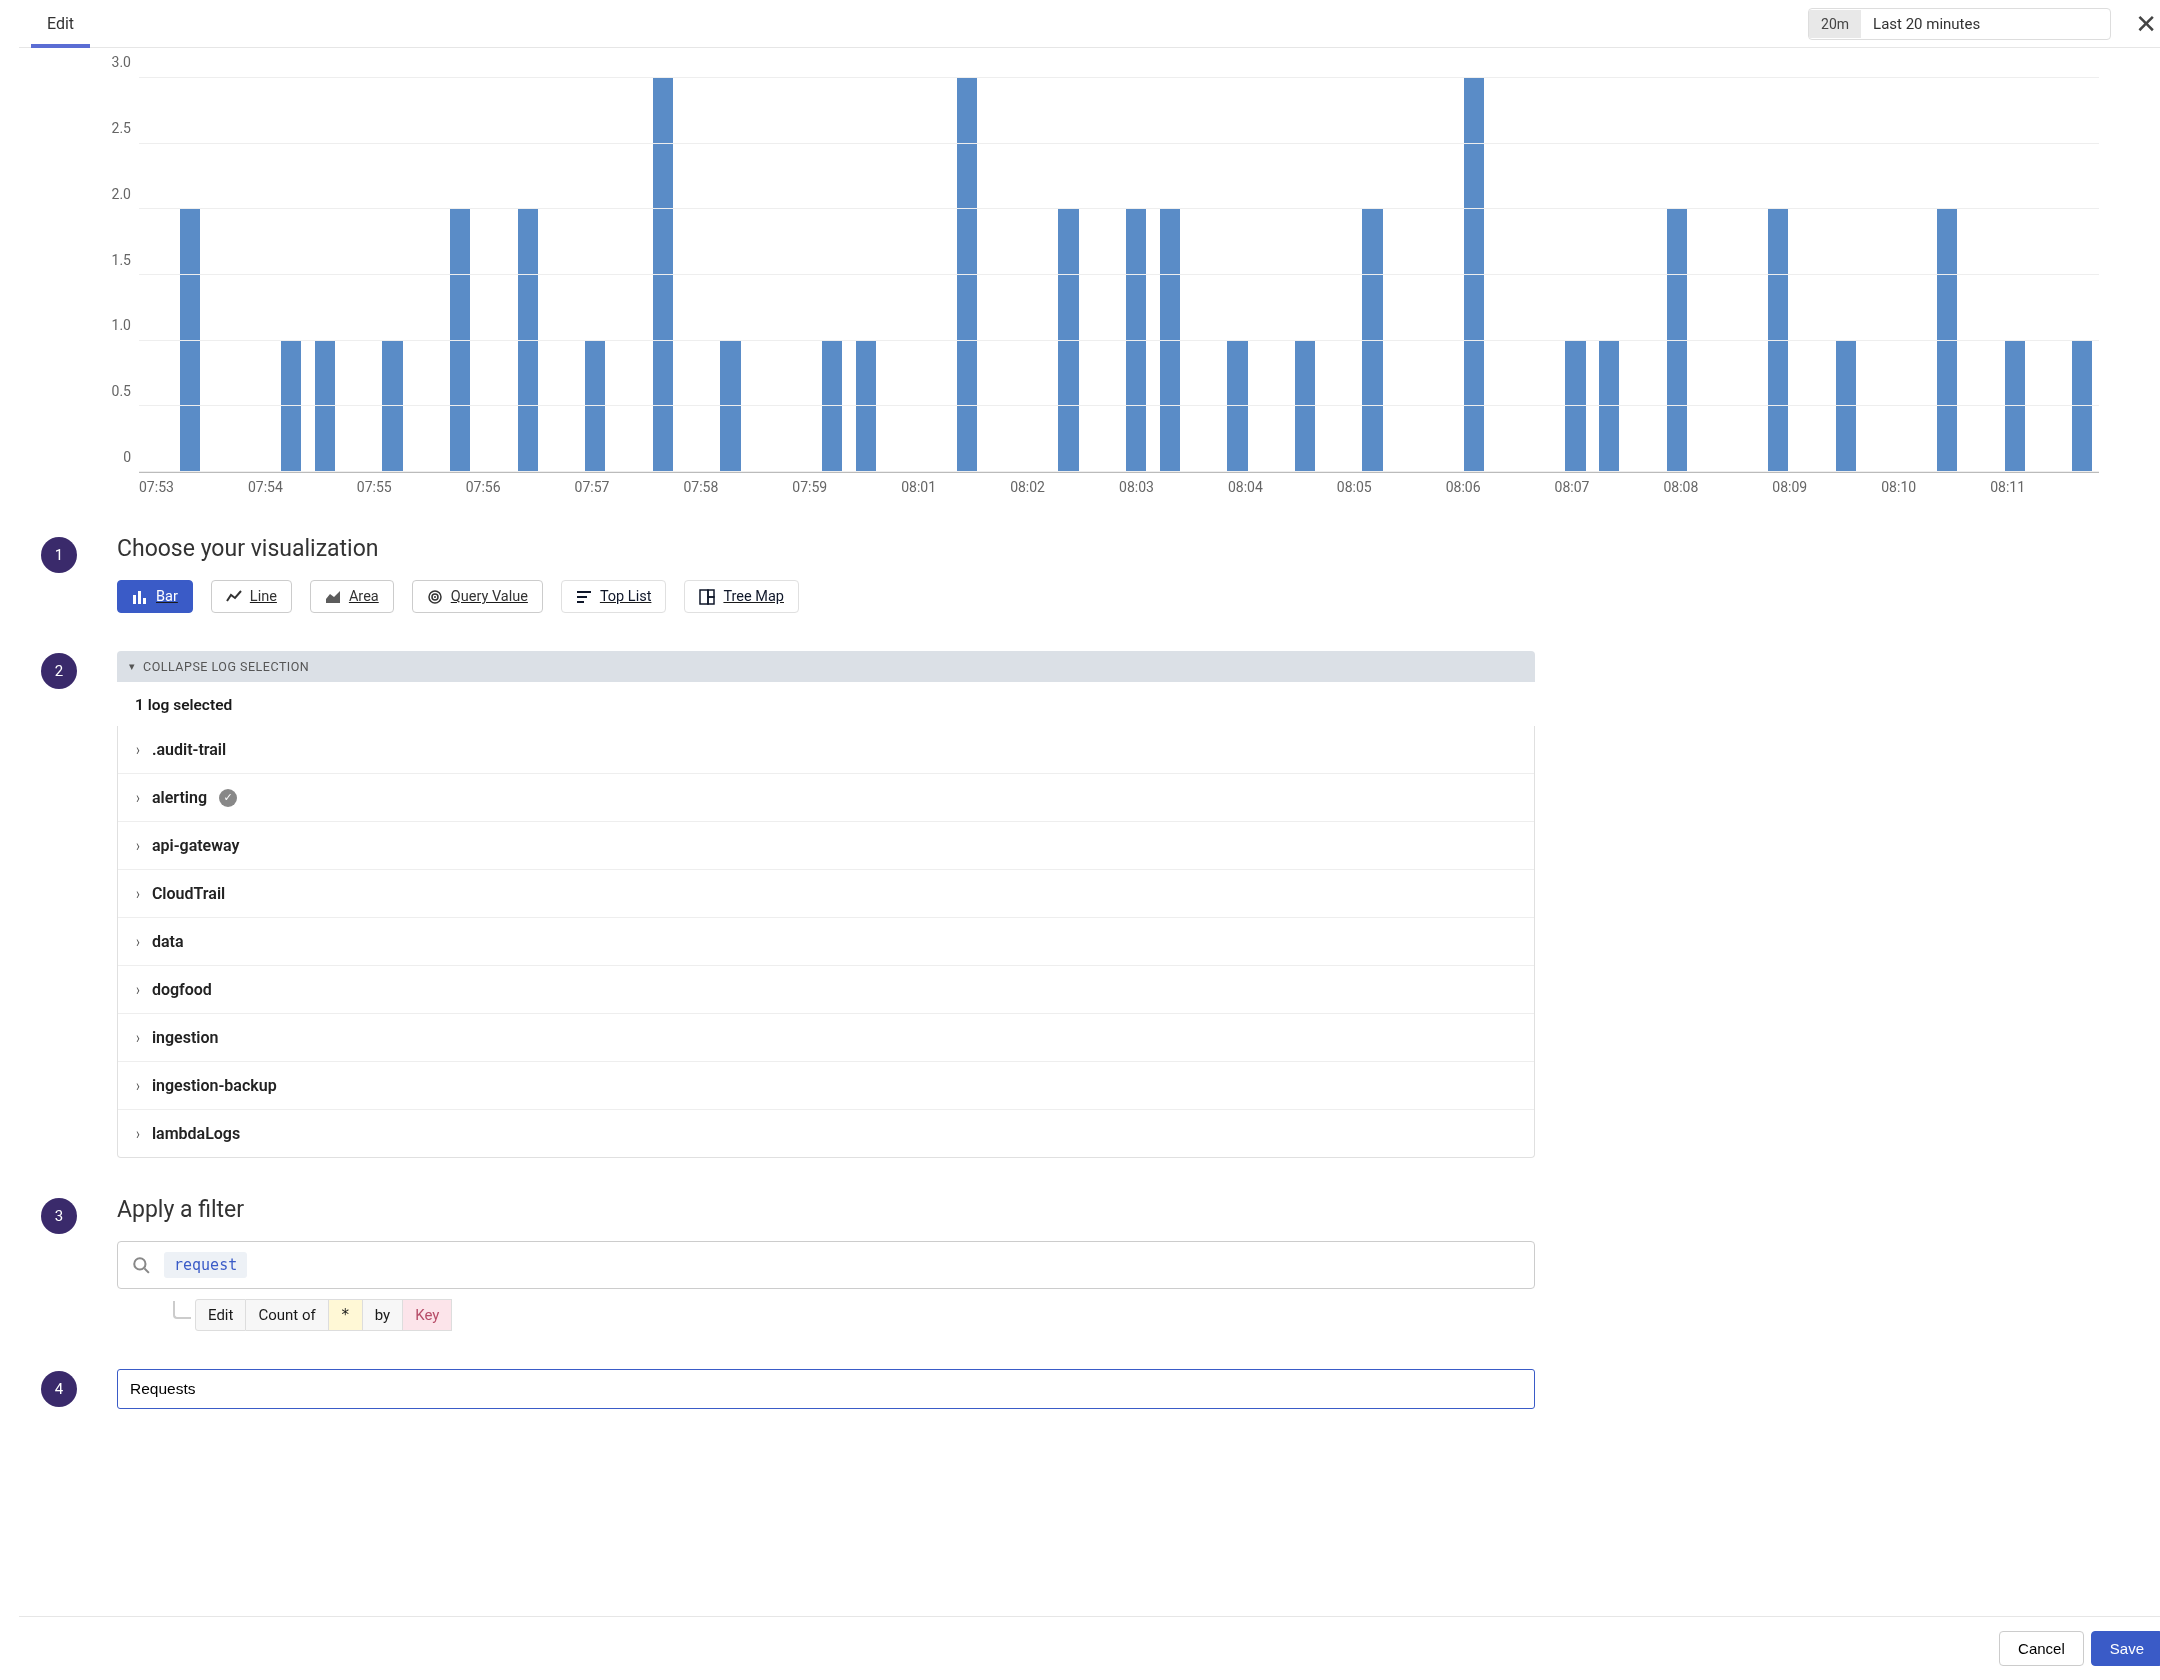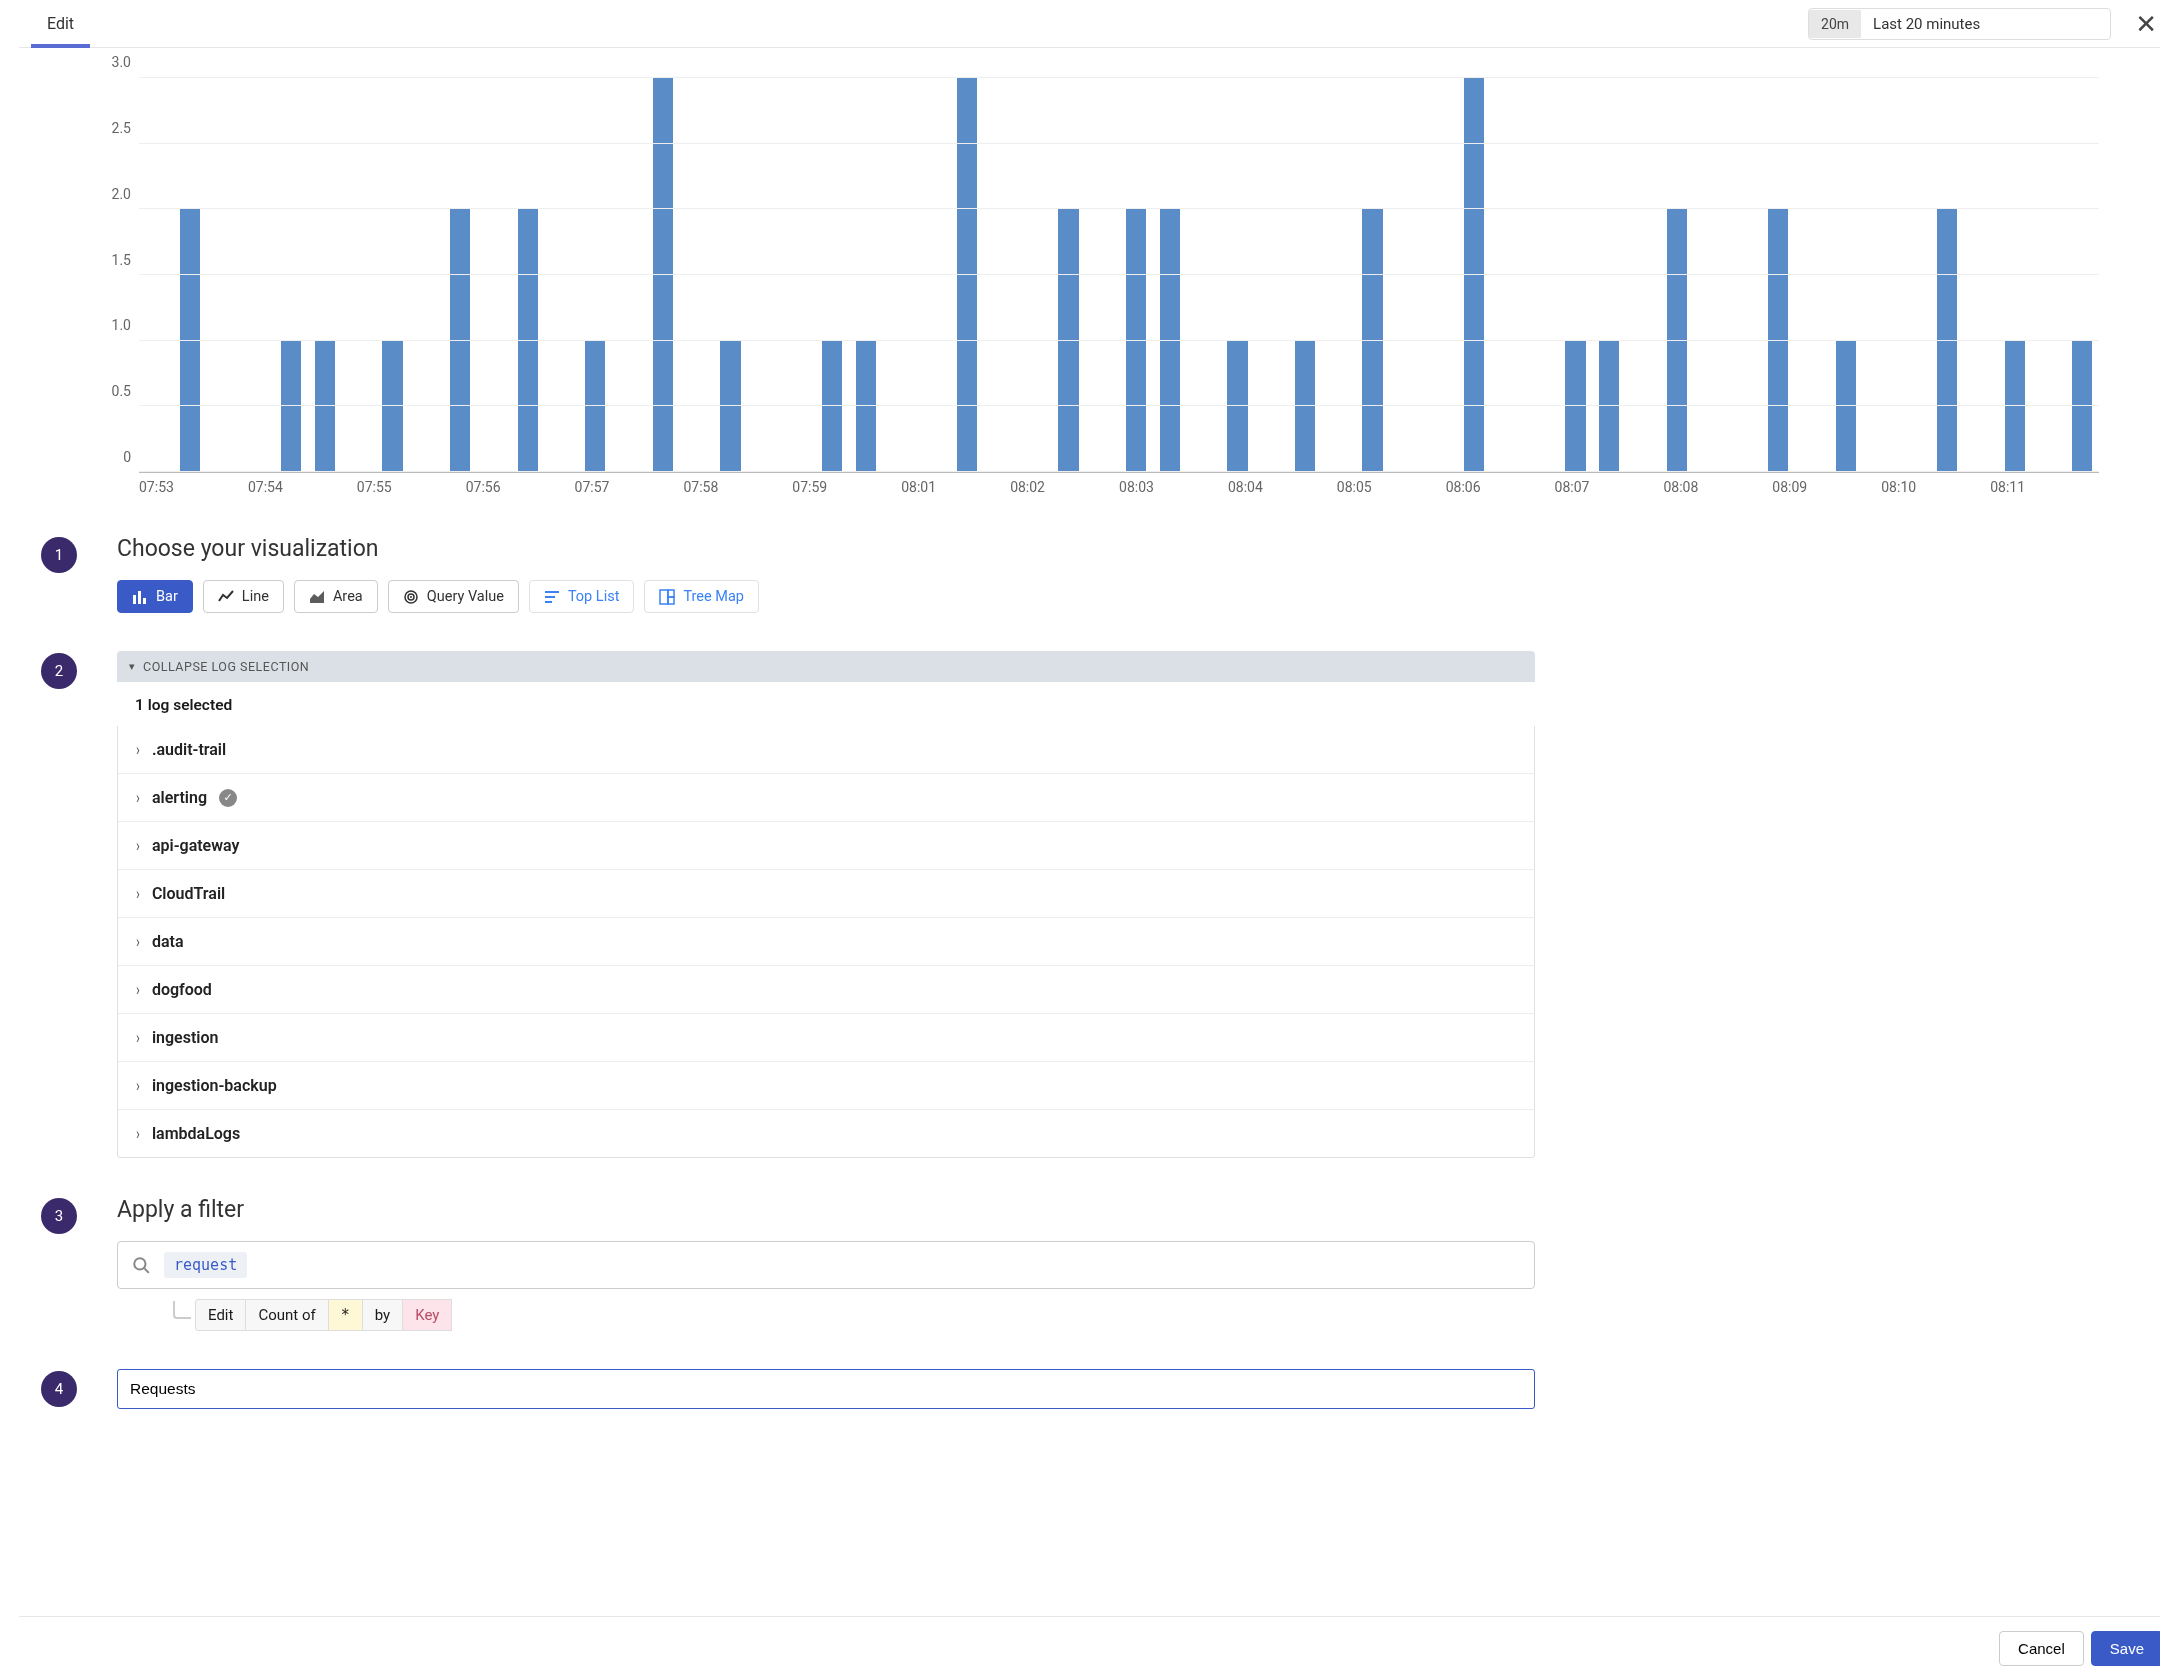--- a/index.html
+++ b/index.html
@@ -34,24 +34,24 @@
 .x-axis { display: flex; margin-left: 40px; }
 .x-tick { flex: 3; font-size: 14px; color: #666; text-align: left; padding-top: 6px; }
 
 
 .step { display: flex; margin-bottom: 38px; padding-left: 4px; }
 .step-badge { width: 36px; height: 36px; border-radius: 50%; background: #3a2a6b; color: #fff; display: flex; align-items: center; justify-content: center; font-size: 15px; flex-shrink: 0; margin-top: 2px; }
 .step-body { flex: 1; margin-left: 40px; max-width: 1418px; }
 .step-title { font-size: 23px; color: #333; margin-bottom: 18px; font-weight: 400; }
 
 
-.viz-buttons { display: flex; gap: 10px; }
+.viz-buttons { display: flex; gap: 18px; text-decoration: underline; }
 .viz-btn { display: flex; align-items: center; gap: 8px; padding: 7px 14px; border: 1px solid #ccc; border-radius: 4px; background: #fff; cursor: pointer; font-size: 14.5px; color: #333; }
 .viz-btn.active { background: #3a5bc7; border-color: #3a5bc7; color: #fff; }
-.viz-btn.disabled { color: #3b82f6; border-color: #e0e0e0; cursor: not-allowed; }
+.viz-btn.disabled { color: #0f172a; border-color: #e0e0e0; cursor: not-allowed; }
 .viz-icon { width: 16px; height: 16px; display: inline-flex; align-items: center; justify-content: center; }
 
 
 .collapse-bar { background: #dbe0e6; padding: 8px 12px; border-radius: 4px 4px 0 0; display: flex; align-items: center; gap: 8px; font-size: 12.5px; letter-spacing: 0.5px; color: #555; cursor: pointer; }
 .log-selected-label { padding: 14px 18px 12px 18px; font-size: 15.5px; font-weight: 600; }
 .log-list { border: 1px solid #e0e0e0; border-top: none; border-radius: 0 0 4px 4px; max-height: 472px; overflow-y: auto; }
 .log-list::-webkit-scrollbar { width: 10px; }
 .log-list::-webkit-scrollbar-thumb { background: #ccc; border-radius: 5px; }
 .log-row { display: flex; align-items: center; padding: 14px 18px; border-top: 1px solid #eee; gap: 12px; cursor: pointer; }
 .log-row:first-child { border-top: none; }

